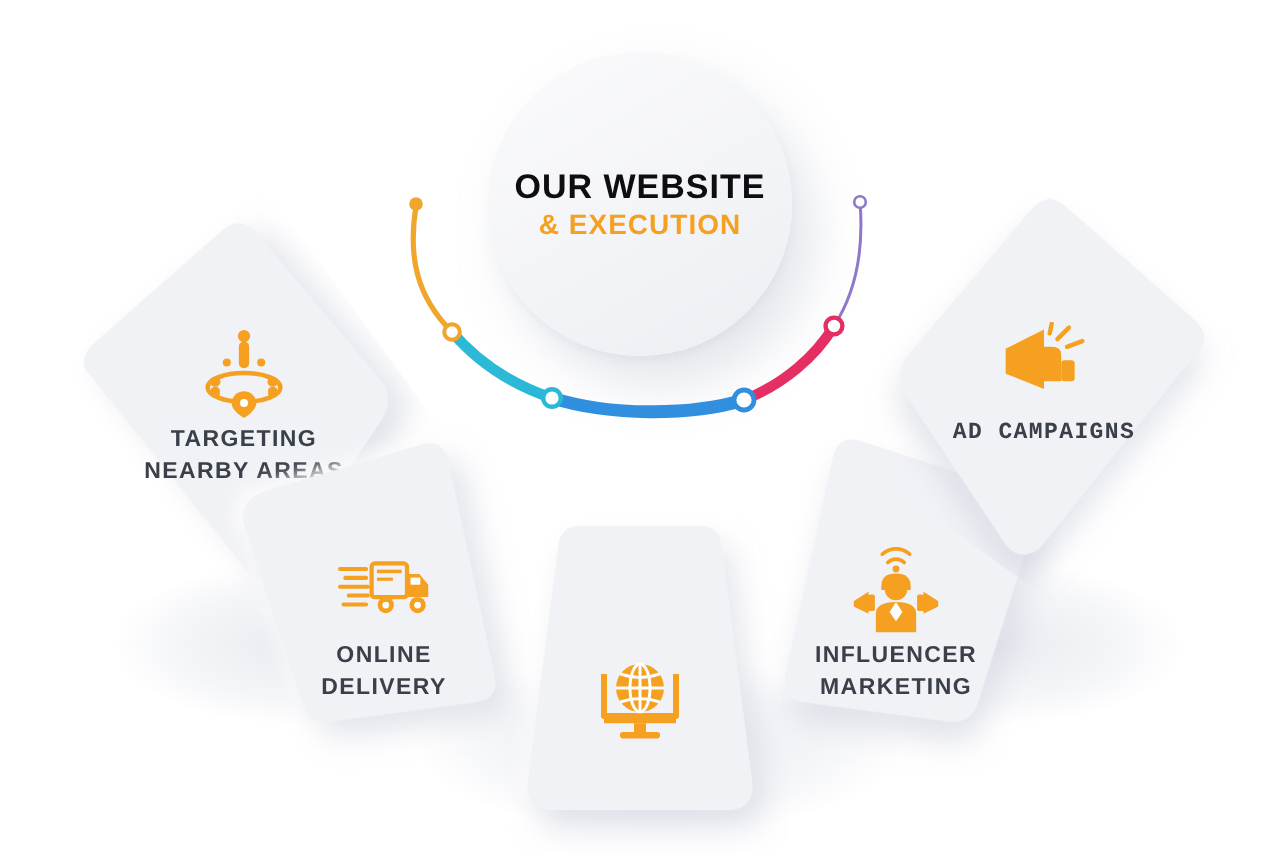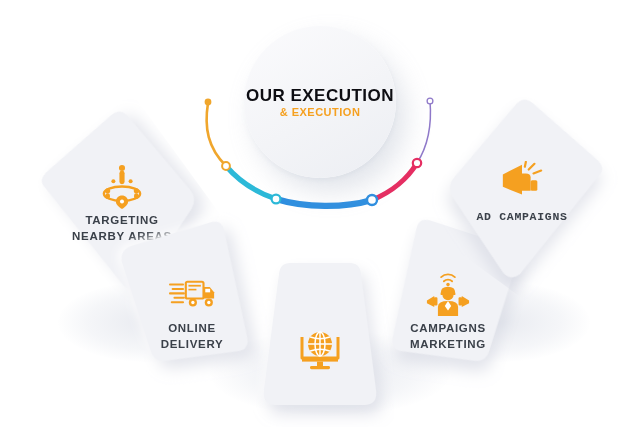--- a/index.html
+++ b/index.html
@@ -39,21 +39,21 @@
   }
   .hub-line1 {
     font-size: 17px;
     font-weight: bold;
     letter-spacing: 0.5px;
     color: #0d0d12;
     line-height: 1.25;
     white-space: nowrap;
   }
   .hub-line2 {
-    font-size: 11px;
+    font-size: 14px;
     font-weight: bold;
     letter-spacing: 0.5px;
     color: #f5a020;
     line-height: 1.25;
     white-space: nowrap;
   }
 
   
   #arc-layer {
     position: absolute;
@@ -171,21 +171,21 @@
 
     <circle cx="208" cy="102" r="3.4" fill="#f0a62c"></circle>
     <circle cx="226" cy="166" r="3.9" fill="#ffffff" stroke="#f0a62c" stroke-width="2"></circle>
     <circle cx="276" cy="199" r="4.4" fill="#ffffff" stroke="#2cb9d8" stroke-width="2.2"></circle>
     <circle cx="372" cy="200" r="5.0" fill="#ffffff" stroke="#2e8fe0" stroke-width="2.4"></circle>
     <circle cx="417" cy="163" r="4.2" fill="#ffffff" stroke="#e62e62" stroke-width="2.2"></circle>
     <circle cx="430" cy="101" r="2.9" fill="#ffffff" stroke="#8f79c9" stroke-width="1.3"></circle>
   </svg>
 
   <div class="hub">
-    <div class="hub-line1">OUR EXECUTION</div>
+    <div class="hub-line1">OUR WEBSITE</div>
     <div class="hub-line2">&amp; EXECUTION</div>
   </div>
 
   <div class="petal" id="petal-0">
     <svg class="petal-shape" viewBox="0 0 148 170">
       <path d="M 22,26 Q 20,16 32,14 L 118,6 Q 130,5 131,17 L 138,112
                Q 139,124 128,129 L 44,160 Q 32,164 28,152 Z" fill="#f1f2f6" filter="url(#petalShadow)"></path>
     </svg>
     <div class="petal-content">
       <svg class="petal-icon" viewBox="0 0 48 46">
@@ -273,21 +273,21 @@
         <circle cx="25" cy="12.6" r="1.9" fill="#f5a020"></circle>
         <path d="M 17,22 Q 17,15 25,15 Q 33,15 33,22 L 33,24 L 17,24 Z" fill="#f5a020"></path>
         <circle cx="25" cy="23.5" r="6.2" fill="#f5a020"></circle>
         <path d="M 14,47 L 14,37 Q 14,30.5 25,30.5 Q 36,30.5 36,37 L 36,47 Z" fill="#f5a020"></path>
         <path d="M 25,30.5 L 21.5,36 L 25,41 L 28.5,36 Z" fill="#ffffff"></path>
         <path d="M 2,30 L 10,25 L 10,37 L 2,33 Z" fill="#f5a020"></path>
         <rect x="9.5" y="26.5" width="4" height="9" rx="1.2" fill="#f5a020"></rect>
         <path d="M 48,30 L 40,25 L 40,37 L 48,33 Z" fill="#f5a020"></path>
         <rect x="36.5" y="26.5" width="4" height="9" rx="1.2" fill="#f5a020"></rect>
       </svg>
-      <div class="petal-label">CAMPAIGNS
+      <div class="petal-label">INFLUENCER
 MARKETING</div>
     </div>
   </div>
 
   <div class="petal" id="petal-4">
     <svg class="petal-shape" viewBox="0 0 148 170">
       <path d="M 126,26 Q 128,16 116,14 L 30,6 Q 18,5 17,17 L 10,112
                Q 9,124 20,129 L 104,160 Q 116,164 120,152 Z" fill="#f1f2f6" filter="url(#petalShadow)"></path>
     </svg>
     <div class="petal-content">

